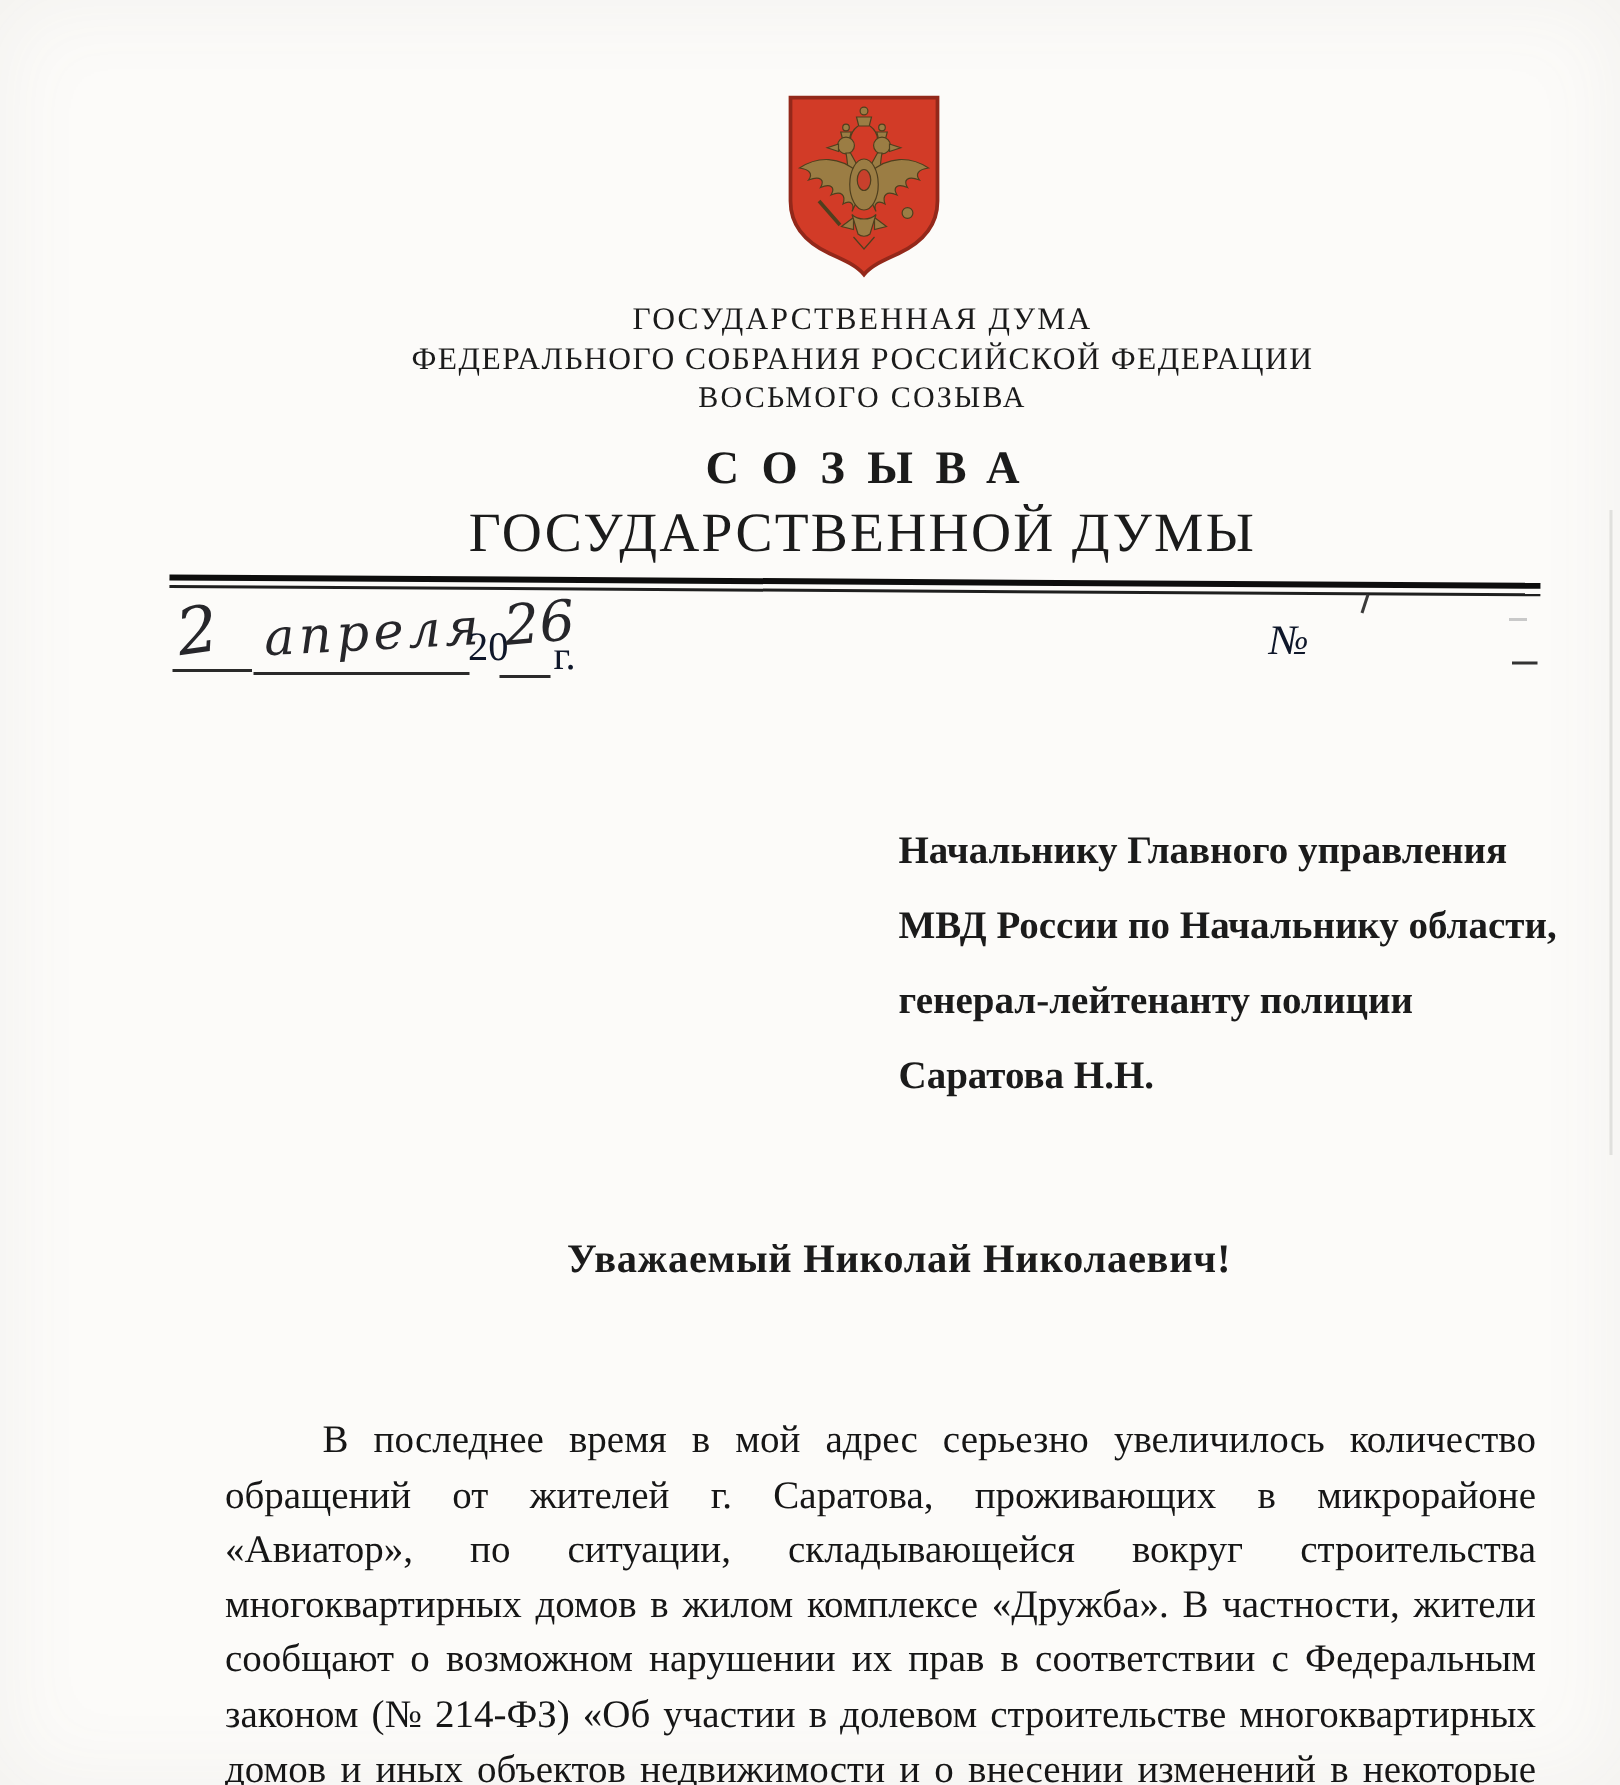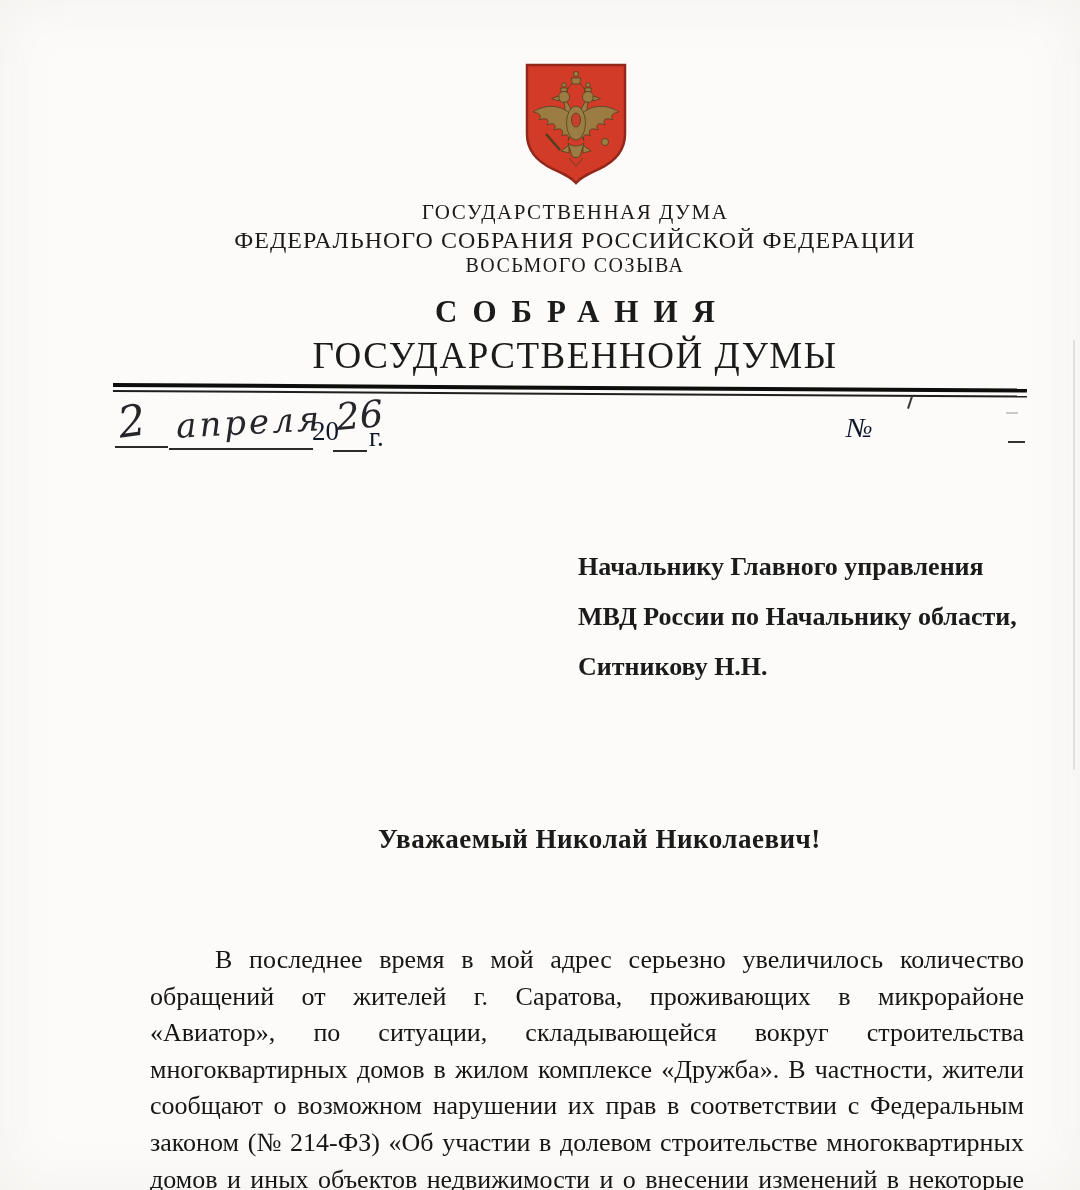--- a/index.html
+++ b/index.html
@@ -14,21 +14,21 @@
     overflow:hidden;
     box-shadow:inset 0 0 60px rgba(120,110,95,0.07);
   }
   
   .scan-edge{position:absolute;left:1073px;top:340px;width:2px;height:430px;background:rgba(60,60,60,0.12);}
 
   
   .emblem{position:absolute;left:520px;top:60px;width:112px;height:126px;}
   .center-band{position:absolute;left:70px;width:1010px;text-align:center;white-space:nowrap;}
   .org1{top:200px;font-size:21px;letter-spacing:1.5px;}
-  .org2{top:227px;font-size:24px;letter-spacing:1px;}
+  .org2{top:227px;font-size:21px;letter-spacing:1px;}
   .org3{top:254px;font-size:20px;letter-spacing:1.5px;}
   .role1{top:294px;font-size:31px;font-weight:700;letter-spacing:15px;text-indent:15px;}
   .role2{top:334px;font-size:37px;letter-spacing:1.5px;}
 
   
   .rule{position:absolute;left:113px;top:383px;width:914px;transform:rotate(0.35deg);transform-origin:left top;}
   .rule-thick{height:4px;background:#0d0d0d;}
   .rule-thin{height:2px;background:#1f1f1f;margin-top:3px;}
 
   
@@ -42,21 +42,21 @@
   .uline{position:absolute;height:2px;background:#2a2a2a;}
   .ul-day{left:115px;top:446px;width:53px;}
   .ul-month{left:169px;top:448px;width:144px;}
   .ul-year{left:333px;top:450px;width:34px;}
   .num-sign{left:846px;top:412px;font-size:28px;font-style:italic;}
   .tick-mark{position:absolute;left:909px;top:396px;width:2px;height:13px;background:#3a3a3a;transform:rotate(18deg);}
   .faint-dash{position:absolute;left:1006px;top:412px;width:12px;height:2px;background:#c9c9c9;}
   .blank-dash{position:absolute;left:1008px;top:441px;width:17px;height:2px;background:#333;}
 
   
-  .recipient{position:absolute;left:578px;top:542px;width:480px;font-size:26px;font-weight:700;line-height:50px;white-space:nowrap;}
+  .recipient{position:absolute;left:599px;top:542px;width:480px;font-size:26px;font-weight:700;line-height:50px;white-space:nowrap;}
 
   
   .salutation{position:absolute;left:378px;top:824px;font-size:27px;font-weight:700;letter-spacing:0.5px;}
 
   
   .body-par{
     position:absolute;left:150px;top:916px;width:874px;
     font-size:26px;line-height:36.6px;
     text-align:justify;text-indent:65px;
     word-spacing:2px;color:#161616;
@@ -92,21 +92,21 @@
         <path d="M49,98 L56,106 L63,98" fill="none"></path>
         <path d="M40,90 L26,74" stroke-width="2.4" fill="none"></path>
         <circle cx="85" cy="82" r="3.6"></circle>
       </g>
     </svg>
   </div>
 
   <div class="center-band org1">ГОСУДАРСТВЕННАЯ ДУМА</div>
   <div class="center-band org2">ФЕДЕРАЛЬНОГО СОБРАНИЯ РОССИЙСКОЙ ФЕДЕРАЦИИ</div>
   <div class="center-band org3">ВОСЬМОГО СОЗЫВА</div>
-  <div class="center-band role1">СОБРАНИЯ</div>
+  <div class="center-band role1">СОЗЫВА</div>
   <div class="center-band role2">ГОСУДАРСТВЕННОЙ ДУМЫ</div>
 
   <div class="rule">
     <div class="rule-thick"></div>
     <div class="rule-thin"></div>
   </div>
 
   <span class="hw hw-day">2</span>
   <div class="uline ul-day"></div>
   <span class="hw hw-month">апреля</span>
@@ -117,20 +117,21 @@
   <span class="printed pr-g">г.</span>
 
   <span class="printed num-sign">№</span>
   <div class="tick-mark"></div>
   <div class="faint-dash"></div>
   <div class="blank-dash"></div>
 
   <div class="recipient">
     <div>Начальнику Главного управления</div>
     <div>МВД России по Начальнику области,</div>
-    <div>Ситникову Н.Н.</div>
+    <div>генерал-лейтенанту полиции</div>
+    <div>Саратова Н.Н.</div>
   </div>
 
   <div class="salutation">Уважаемый Николай Николаевич!</div>
 
   <p class="body-par">В последнее время в мой адрес серьезно увеличилось количество обращений от жителей г. Саратова, проживающих в микрорайоне «Авиатор», по ситуации, складывающейся вокруг строительства многоквартирных домов в жилом комплексе «Дружба». В частности, жители сообщают о возможном нарушении их прав в соответствии с Федеральным законом (№ 214-ФЗ) «Об участии в долевом строительстве многоквартирных домов и иных объектов недвижимости и о внесении изменений в некоторые законодательные акты Российской Федерации».</p>
 
 </div>
 
 </body></html>

